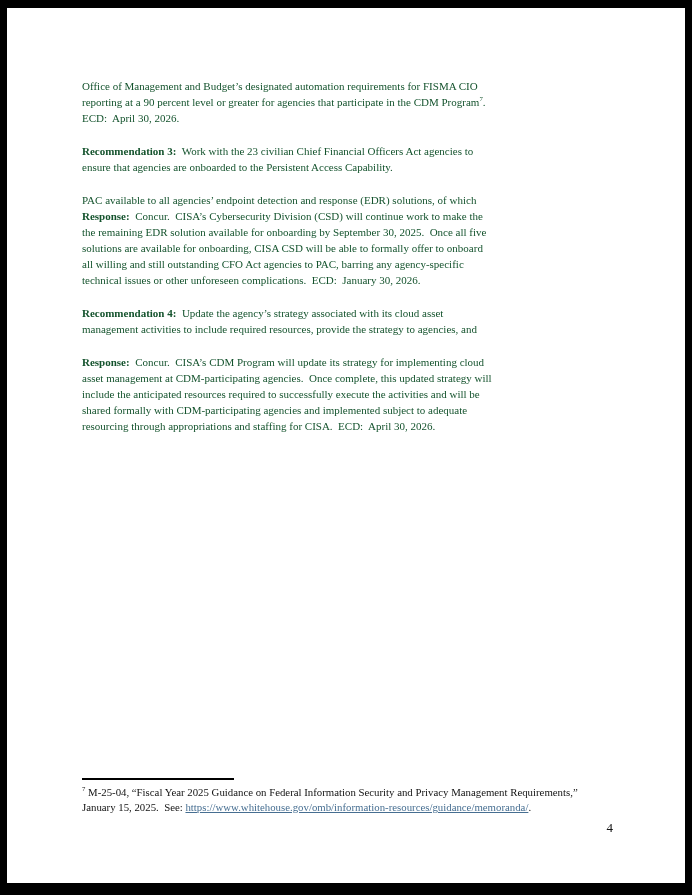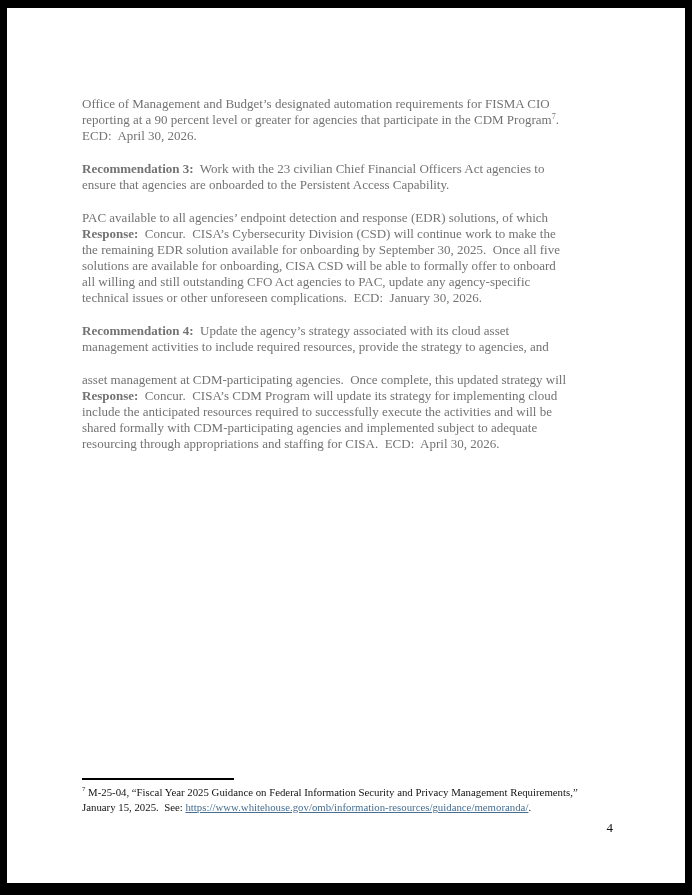--- a/index.html
+++ b/index.html
@@ -15,25 +15,25 @@
     position: absolute;
     top: 8px;
     left: 7px;
     width: 678px;
     height: 875px;
     background: #ffffff;
   }
   .content {
     position: absolute;
     left: 75px;
-    top: 88px;
+    top: 70px;
     width: 534px;
-    font-size: 13px;
+    font-size: 11px;
     line-height: 16px;
-    color: #737373;
+    color: #14532d;
   }
   .para { margin: 0 0 17px 0; }
   .line { display: block; white-space: pre-wrap; }
   .bold { font-weight: bold; }
   sup.ref {
     font-size: 0.62em;
     vertical-align: super;
     line-height: 0;
   }
   .footnote {
@@ -84,32 +84,32 @@
     <p class="para">
       <span class="line"><span class="bold">Recommendation 3:</span><span>  Work with the 23 civilian Chief Financial Officers Act agencies to</span></span>
       <span class="line">ensure that agencies are onboarded to the Persistent Access Capability.</span>
     </p>
 
     <p class="para">
       <span class="line">PAC available to all agencies’ endpoint detection and response (EDR) solutions, of which</span>
       <span class="line"><span class="bold">Response:</span><span>  Concur.  CISA’s Cybersecurity Division (CSD) will continue work to make the</span></span>
       <span class="line">the remaining EDR solution available for onboarding by September 30, 2025.  Once all five</span>
       <span class="line">solutions are available for onboarding, CISA CSD will be able to formally offer to onboard</span>
-      <span class="line">all willing and still outstanding CFO Act agencies to PAC, update any agency-specific</span>
+      <span class="line">all willing and still outstanding CFO Act agencies to PAC, barring any agency-specific</span>
       <span class="line">technical issues or other unforeseen complications.  ECD:  January 30, 2026.</span>
     </p>
 
     <p class="para">
       <span class="line"><span class="bold">Recommendation 4:</span><span>  Update the agency’s strategy associated with its cloud asset</span></span>
       <span class="line">management activities to include required resources, provide the strategy to agencies, and</span>
     </p>
 
     <p class="para">
+      <span class="line"><span class="bold">Response:</span><span>  Concur.  CISA’s CDM Program will update its strategy for implementing cloud</span></span>
       <span class="line">asset management at CDM-participating agencies.  Once complete, this updated strategy will</span>
-      <span class="line"><span class="bold">Response:</span><span>  Concur.  CISA’s CDM Program will update its strategy for implementing cloud</span></span>
       <span class="line">include the anticipated resources required to successfully execute the activities and will be</span>
       <span class="line">shared formally with CDM-participating agencies and implemented subject to adequate</span>
       <span class="line">resourcing through appropriations and staffing for CISA.  ECD:  April 30, 2026.</span>
     </p>
 
   </div>
 
   <div class="footnote">
     <div class="fn-rule"></div>
     <div class="fn-line"><sup class="ref">7</sup><span> M-25-04, “Fiscal Year 2025 Guidance on Federal Information Security and Privacy Management Requirements,”</span></div>

